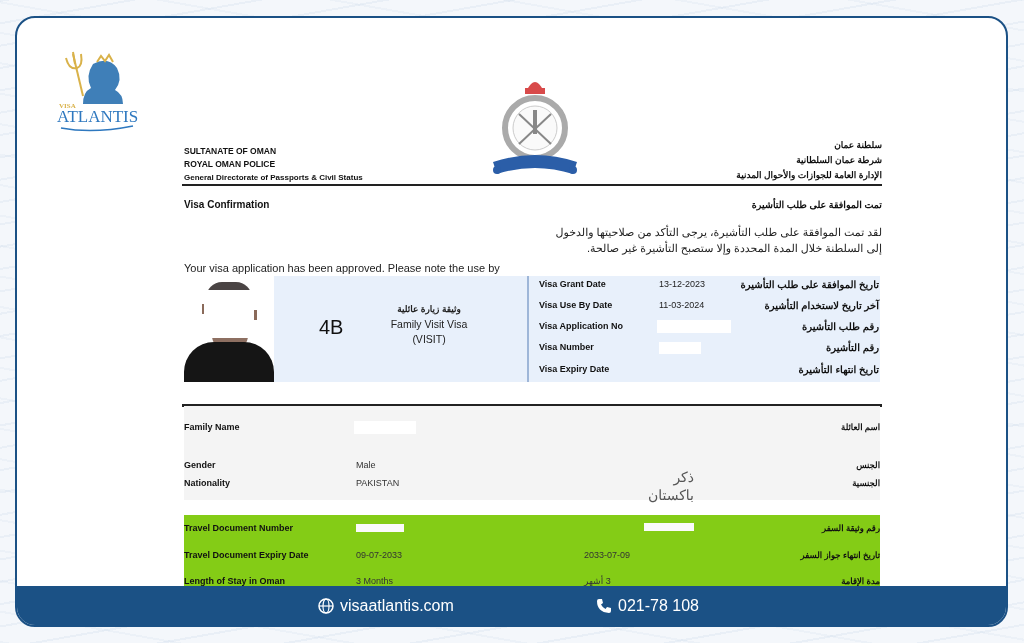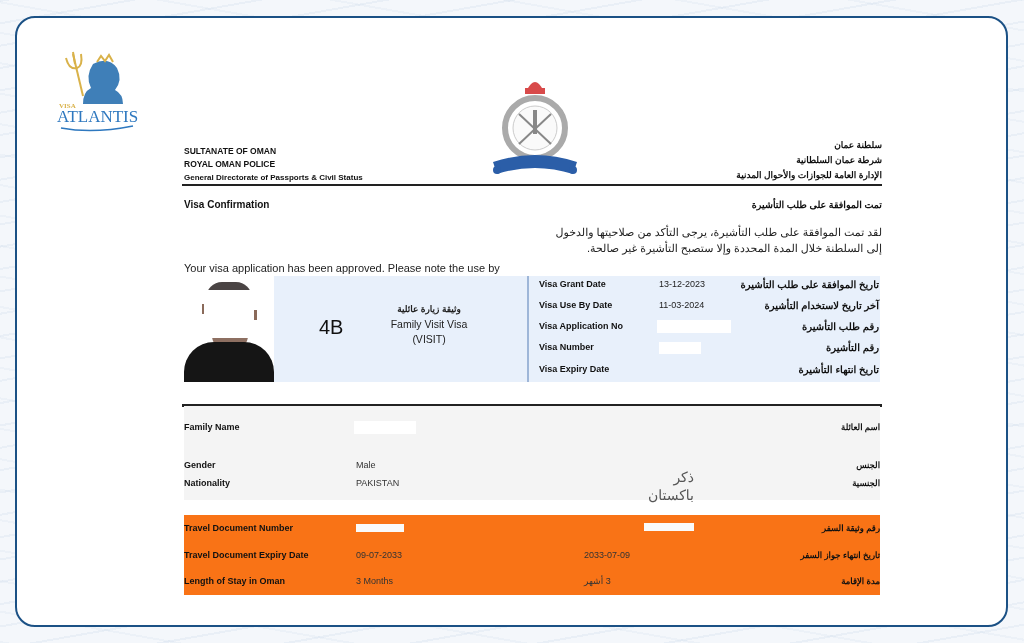--- a/index.html
+++ b/index.html
@@ -47,21 +47,21 @@
   .visa-type .ar { font-weight: bold; font-size: 9px; direction: rtl; }
   .band-divider { position: absolute; left: 343px; top: 0; width: 2px; height: 106px; background: #9eb6d8; }
   .visa-fields { position: absolute; left: 355px; top: 0; width: 340px; }
   .vf-row { position: absolute; left: 0; width: 340px; height: 16px; font-size: 9px; }
   .vf-row .lbl { position: absolute; left: 0; top: 2px; font-weight: bold; color: #111; }
   .vf-row .val { position: absolute; left: 120px; top: 2px; color: #222; }
   .vf-row .ar { position: absolute; right: 0; top: 2px; font-weight: bold; direction: rtl; color: #111; font-size: 10px; }
   .redact { position: absolute; background: #fff; }
 
   .personal { position: absolute; left: 2px; top: 388px; width: 696px; height: 94px; background: #f4f4f4; }
-  .travel { position: absolute; left: 2px; top: 497px; width: 696px; height: 80px; background: #f97316; }
+  .travel { position: absolute; left: 2px; top: 497px; width: 696px; height: 80px; background: #84cc16; }
   .p-row { position: absolute; left: 0; width: 696px; height: 16px; font-size: 9px; }
   .p-row .lbl { position: absolute; left: 0; top: 2px; font-weight: bold; color: #111; }
   .p-row .val { position: absolute; left: 172px; top: 2px; color: #333; }
   .p-row .valar { position: absolute; left: 480px; top: 11px; width: 30px; direction: rtl; color: #555; font-size: 14px; }
   .p-row .valar2 { position: absolute; left: 400px; top: 2px; width: 110px; text-align: left; color: #333; }
   .p-row .ar { position: absolute; right: 0; top: 2px; font-weight: bold; direction: rtl; color: #111; font-size: 8.5px; }
 
   .footer { position: absolute; left: 0; top: 568px; width: 993px; height: 43px; background: #1b5185; color: #fff; }
   .f-item { position: absolute; top: 11px; display: flex; align-items: center; font-size: 16px; }
   .f-item svg { width: 16px; height: 16px; margin-right: 6px; }
@@ -204,13 +204,29 @@
       </div>
       <div class="p-row" style="top:59px">
         <span class="lbl">Length of Stay in Oman</span>
         <span class="val">3 Months</span>
         <span class="valar2" style="direction:rtl;text-align:left;width:110px">3 أشهر</span>
         <span class="ar">مدة الإقامة</span>
       </div>
     </div>
   </div>
 
+  <div class="footer">
+    <a class="f-item" style="left:301px">
+      <svg viewBox="0 0 16 16">
+        <circle cx="8" cy="8" r="7" fill="none" stroke="#fff" stroke-width="1.5"></circle>
+        <ellipse cx="8" cy="8" rx="3" ry="7" fill="none" stroke="#fff" stroke-width="1.2"></ellipse>
+        <line x1="1" y1="8" x2="15" y2="8" stroke="#fff" stroke-width="1.2"></line>
+      </svg>
+      <span>visaatlantis.com</span>
+    </a>
+    <a class="f-item" style="left:579px">
+      <svg viewBox="0 0 16 16">
+        <path d="M3 1 L6 1 L7 5 L5 6.5 Q6.5 9.5 9.5 11 L11 9 L15 10 L15 13 Q15 15 13 15 Q1 14 1 3 Q1 1 3 1 Z" fill="#fff"></path>
+      </svg>
+      <span>021-78 108</span>
+    </a>
+  </div>
 </div>
 
 </body></html>

